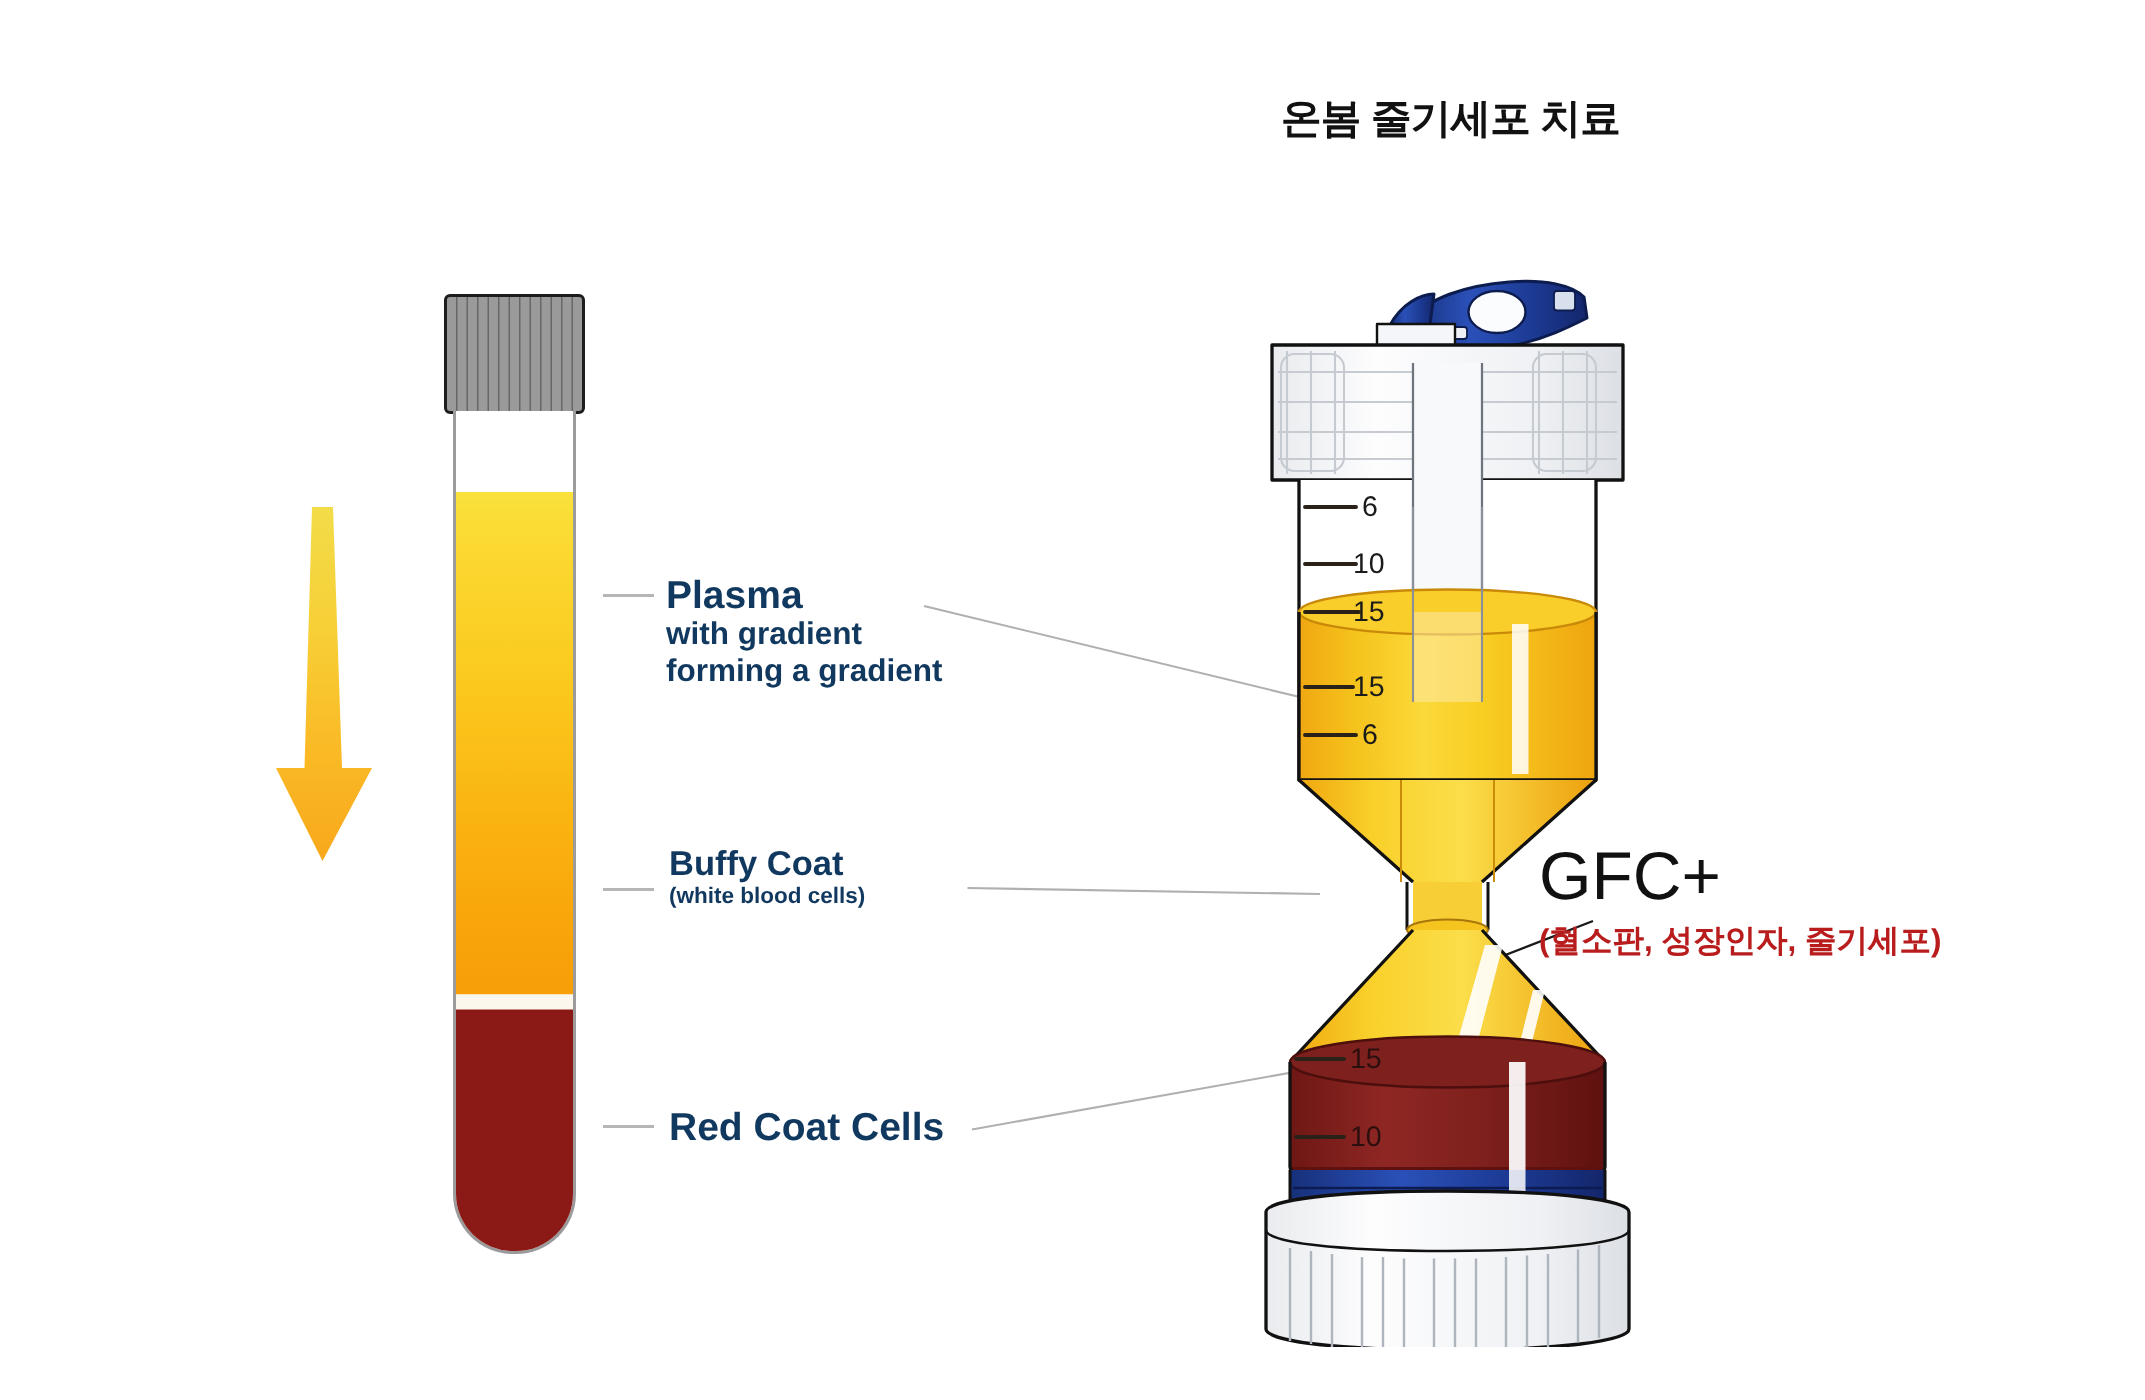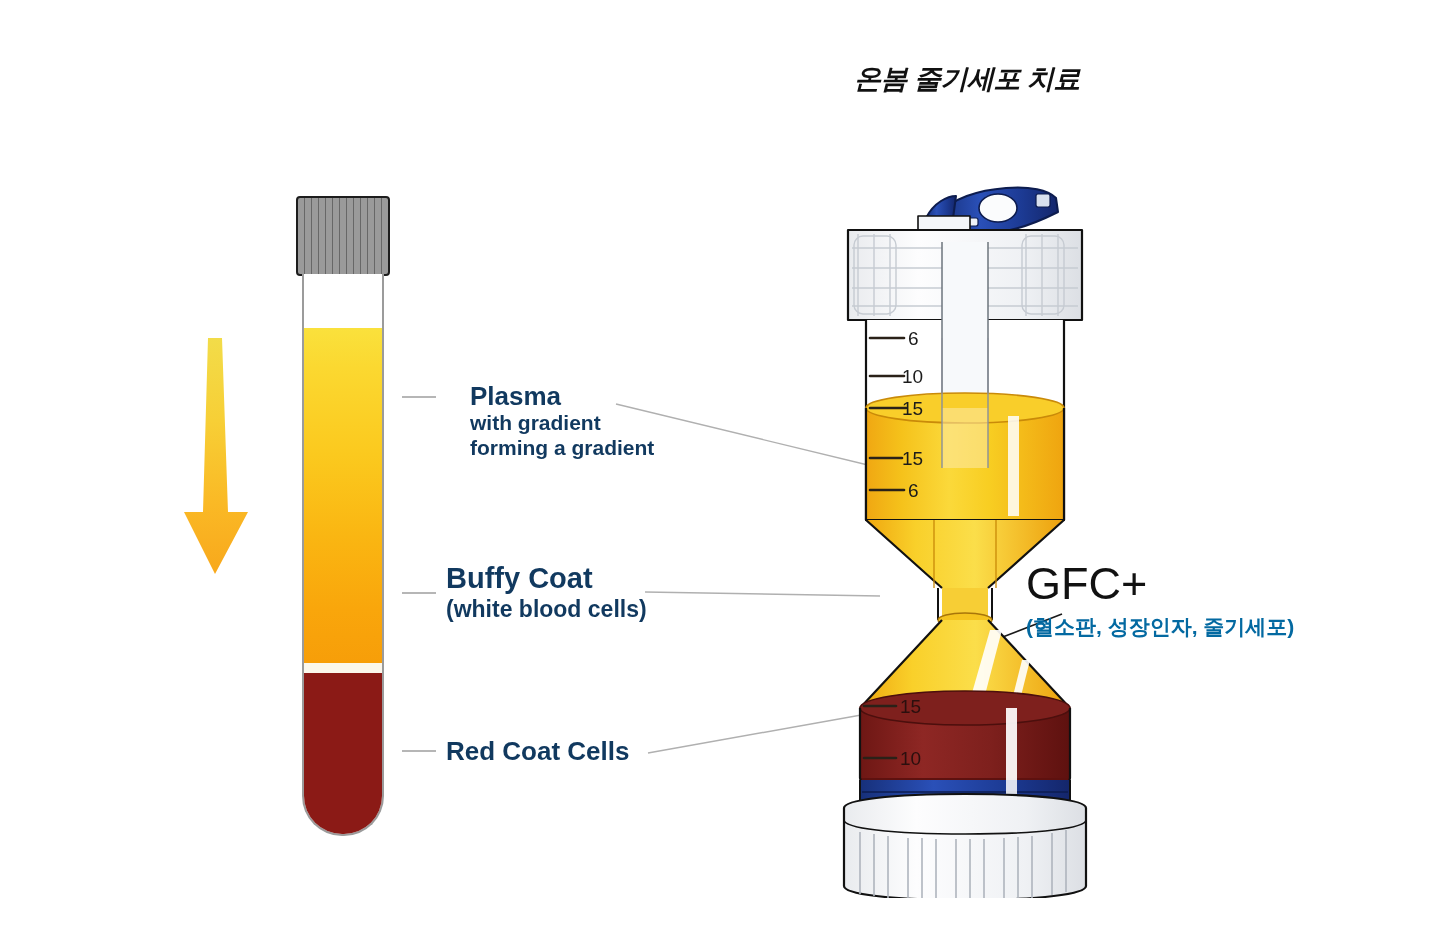--- a/index.html
+++ b/index.html
@@ -14,21 +14,21 @@
   
   .title{
     position:absolute;
     font-weight:bold;
     color:#111111;
     font-size:27px;
     letter-spacing:-0.5px;
     white-space:nowrap;
   }
   #title-left{ left:176px; top:61px; }
-  #title-right{ left:854px; top:61px;font-style:italic; }
+  #title-right{ left:854px; top:61px; }
 
   
   #arrow-wrap{ position:absolute; left:182px; top:336px; width:68px; height:240px; }
 
   
   #tube{ position:absolute; left:296px; top:196px; width:96px; height:640px; }
   #tube-cap{
     position:absolute; left:0px; top:0px; width:94px; height:80px;
     background:#9a9a9a;
     border:2px solid #1d1d1d;
@@ -73,32 +73,32 @@
   .lbl{
     position:absolute;
     color:#11395F;
     font-weight:bold;
     white-space:nowrap;
     line-height:1.16;
   }
   .lbl .l1{ font-size:26px; display:block; }
   .lbl .l2{ font-size:21px; display:block; }
 
-  #lbl-plasma{ left:470px; top:381px; }
+  #lbl-plasma{ left:444px; top:381px; }
   #lbl-buffy{ left:446px; top:562px; }
   #lbl-rbc{ left:446px; top:736px; }
 
   
   #lbl-gfc{ position:absolute; left:1026px; top:561px; white-space:nowrap; }
   #lbl-gfc .gfc-main{
     display:block; font-size:45px; color:#111; font-weight:normal;
     letter-spacing:0px; line-height:1.04;
   }
   #lbl-gfc .gfc-sub{
-    display:block; font-size:21px; color:#0369a1; font-weight:bold;
+    display:block; font-size:21px; color:#b91c1c; font-weight:bold;
     margin-top:5px;
   }
 
   
   #device{ position:absolute; left:830px; top:168px; width:270px; height:730px; }
 
   
   .grad{
     position:absolute;
     font-size:19px;
@@ -171,22 +171,22 @@
     <circle cx="993" cy="641" r="6" fill="#111111"></circle>
   </svg>
 
   <div class="lbl" id="lbl-plasma">
     <span class="l1">Plasma</span>
     <span class="l2">with gradient</span>
     <span class="l2">forming a gradient</span>
   </div>
 
   <div class="lbl" id="lbl-buffy">
-    <span class="l2" style="font-size:29px">Buffy Coat</span>
-    <span class="l2" style="font-size:23px">(white blood cells)</span>
+    <span class="l2" style="font-size:23px">Buffy Coat</span>
+    <span class="l2" style="font-size:15px">(white blood cells)</span>
   </div>
 
   <div class="lbl" id="lbl-rbc">
     <span class="l1">Red Coat Cells</span>
   </div>
 
   <div id="device">
     <svg width="270" height="730" viewBox="0 0 270 730">
       <defs>
         <linearGradient id="plasmaG" x1="0" y1="0" x2="1" y2="0">

